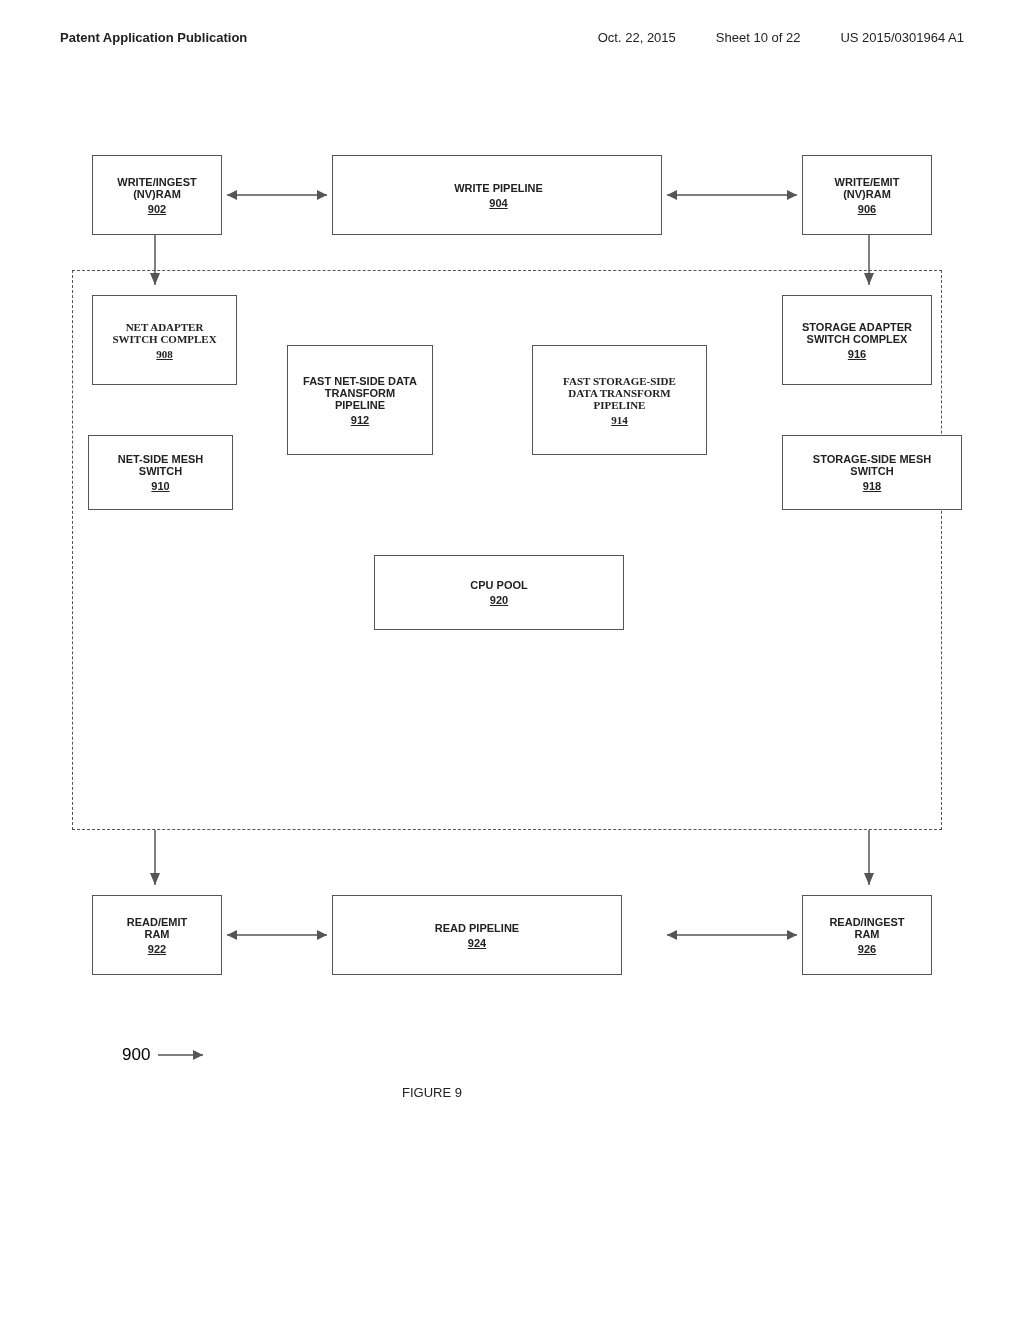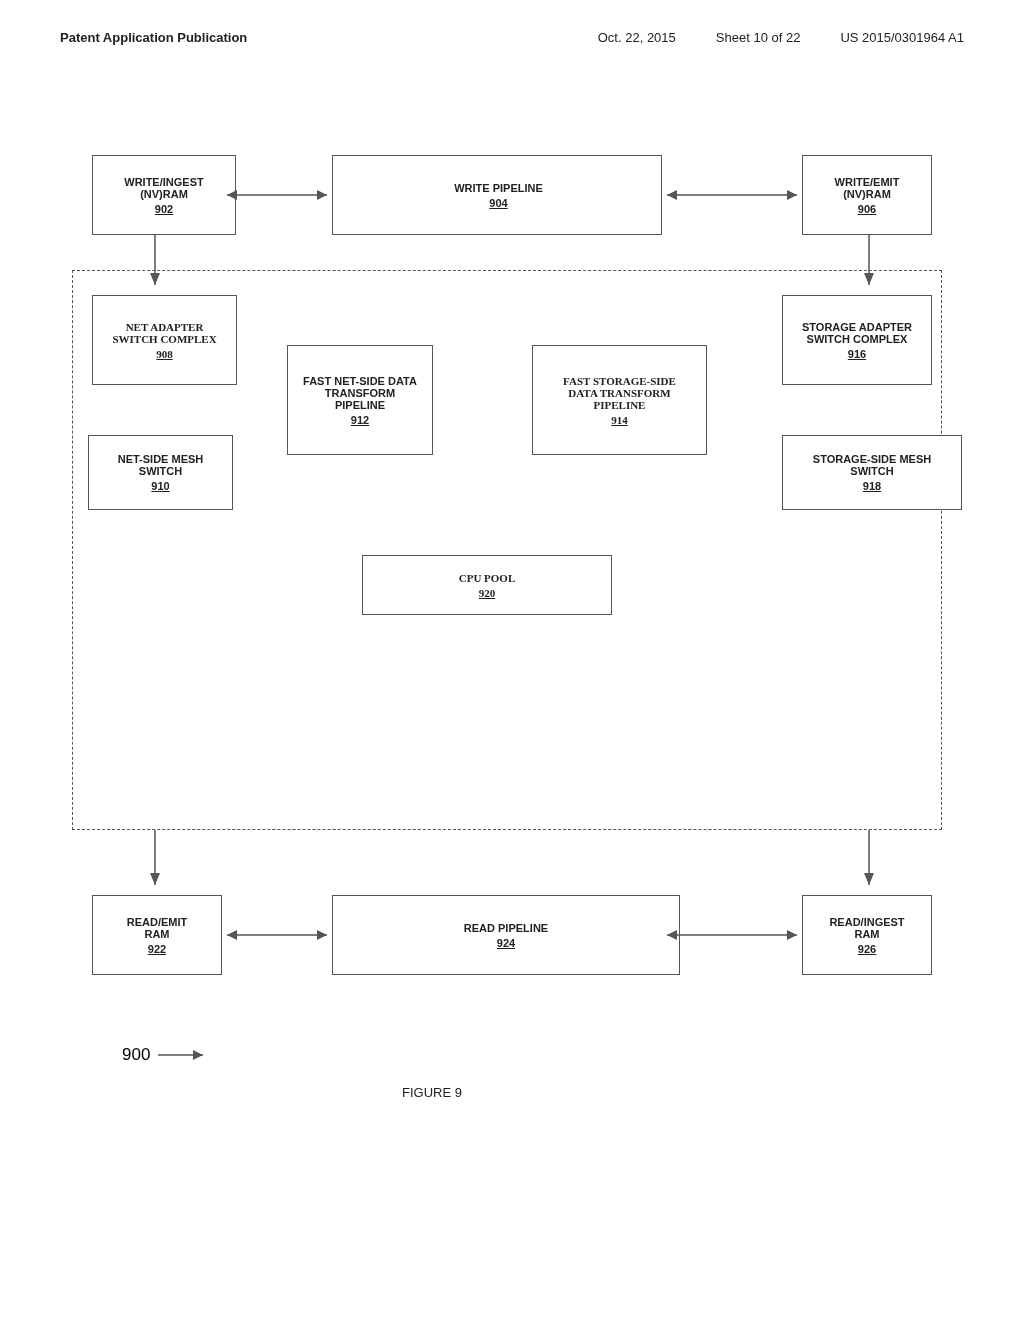--- a/index.html
+++ b/index.html
@@ -67,21 +67,21 @@
     <div class="header-left">Patent Application Publication</div>
     <div style="display:flex; gap: 40px;">
       <span>Oct. 22, 2015</span>
       <span>Sheet 10 of 22</span>
       <span>US 2015/0301964 A1</span>
     </div>
   </div>
 
   <div style="position: relative; width: 900px; height: 1100px; margin: 0 auto;">
 
-    <div class="box" style="left:30px; top:80px; width:144px; height:80px;justify-content:center;">
+    <div class="box" style="left:30px; top:80px; width:130px; height:80px;justify-content:center;">
       <span>WRITE/INGEST<br>(NV)RAM</span>
       <span class="number">902</span>
     </div>
 
     <div class="box" style="left:270px; top:80px; width:330px; height:80px;padding-left:9px;">
       <span>WRITE PIPELINE</span>
       <span class="number">904</span>
     </div>
 
     <div class="box" style="left:740px; top:80px; width:130px; height:80px;">
@@ -136,41 +136,41 @@
     <div class="box" style="left:720px; top:220px; width:150px; height:90px;">
       <span>STORAGE ADAPTER<br>SWITCH COMPLEX</span>
       <span class="number">916</span>
     </div>
 
     <div class="box" style="left:720px; top:360px; width:180px; height:75px;">
       <span>STORAGE-SIDE MESH<br>SWITCH</span>
       <span class="number">918</span>
     </div>
 
-    <div class="box" style="left:300px; top:480px; width:250px; height:60px;font-family:Liberation Serif, serif;">
+    <div class="box" style="left:312px; top:480px; width:250px; height:75px;">
       <span>CPU POOL</span>
       <span class="number">920</span>
     </div>
 
     <svg style="position:absolute; left:83px; top:755px; width:20px; height:60px;" overflow="visible">
       <line x1="10" y1="0" x2="10" y2="55" stroke="#555" stroke-width="1.5"></line>
       <polygon points="10,55 5,43 15,43" fill="#555"></polygon>
     </svg>
 
     <svg style="position:absolute; left:797px; top:755px; width:20px; height:60px;" overflow="visible">
       <line x1="10" y1="0" x2="10" y2="55" stroke="#555" stroke-width="1.5"></line>
       <polygon points="10,55 5,43 15,43" fill="#555"></polygon>
     </svg>
 
     <div class="box" style="left:30px; top:820px; width:130px; height:80px;">
       <span>READ/EMIT<br>RAM</span>
       <span class="number">922</span>
     </div>
 
-    <div class="box" style="left:270px; top:820px; width:348px; height:80px;">
+    <div class="box" style="left:270px; top:820px; width:290px; height:80px;">
       <span>READ PIPELINE</span>
       <span class="number">924</span>
     </div>
 
     <div class="box" style="left:740px; top:820px; width:130px; height:80px;">
       <span>READ/INGEST<br>RAM</span>
       <span class="number">926</span>
     </div>
 
     <svg style="position:absolute; left:160px; top:850px; width:110px; height:20px;" overflow="visible">

